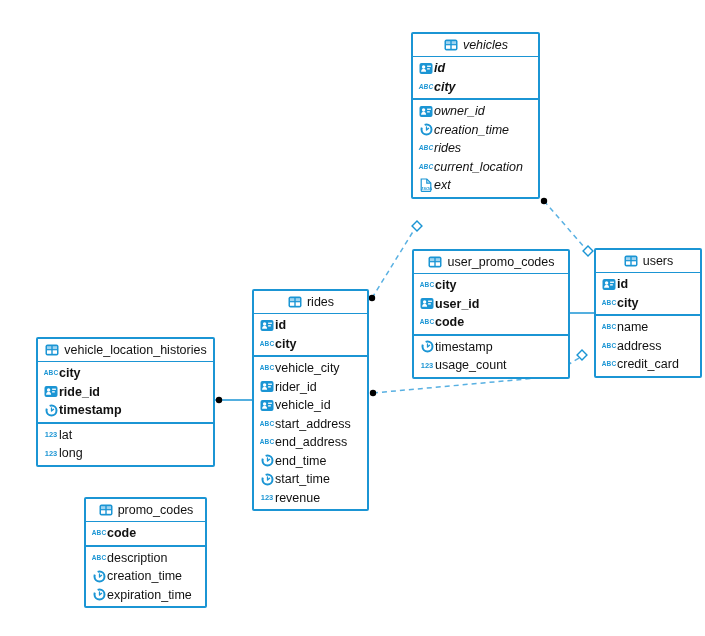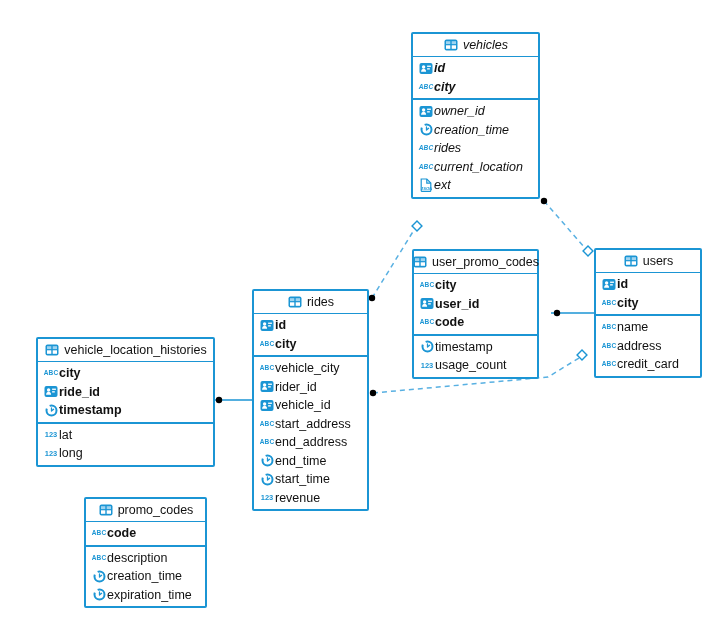--- a/index.html
+++ b/index.html
@@ -128,21 +128,21 @@
             <svg width="12" height="14" viewBox="0 0 12 14">
               <path d="M1.2 1h5.6l4 4v7.5a0.9 0.9 0 0 1-0.9 0.9H2.1a0.9 0.9 0 0 1-0.9-0.9z" fill="#fff" stroke="#1b95d4" stroke-width="1.2"></path>
               <path d="M6.8 1v4.2h4" fill="none" stroke="#1b95d4" stroke-width="1.2"></path>
               <text x="0.8" y="12" font-size="4.2" font-weight="bold" fill="#1b95d4" font-family="Liberation Sans,sans-serif">JSON</text>
             </svg>
           </span>
           <span class="col-label">ext</span>
         </div>
       </div>
     </div>
-    <div class="table-node" style="left: 412px; top: 249px; width: 127px;">
+    <div class="table-node" style="left: 412px; top: 249px; width: 158px;">
       <div class="t-header">
         <span class="icon-box">
           <svg width="14" height="12" viewBox="0 0 14 12">
             <rect x="0.5" y="0.5" width="13" height="11" rx="2" fill="#1b95d4"></rect>
             <rect x="2" y="2.2" width="4.3" height="2.9" fill="#9fd4f0"></rect>
             <rect x="7.7" y="2.2" width="4.3" height="2.9" fill="#9fd4f0"></rect>
             <rect x="2" y="6.3" width="4.3" height="3.5" fill="#fff"></rect>
             <rect x="7.7" y="6.3" width="4.3" height="3.5" fill="#fff"></rect>
           </svg>
         </span>

